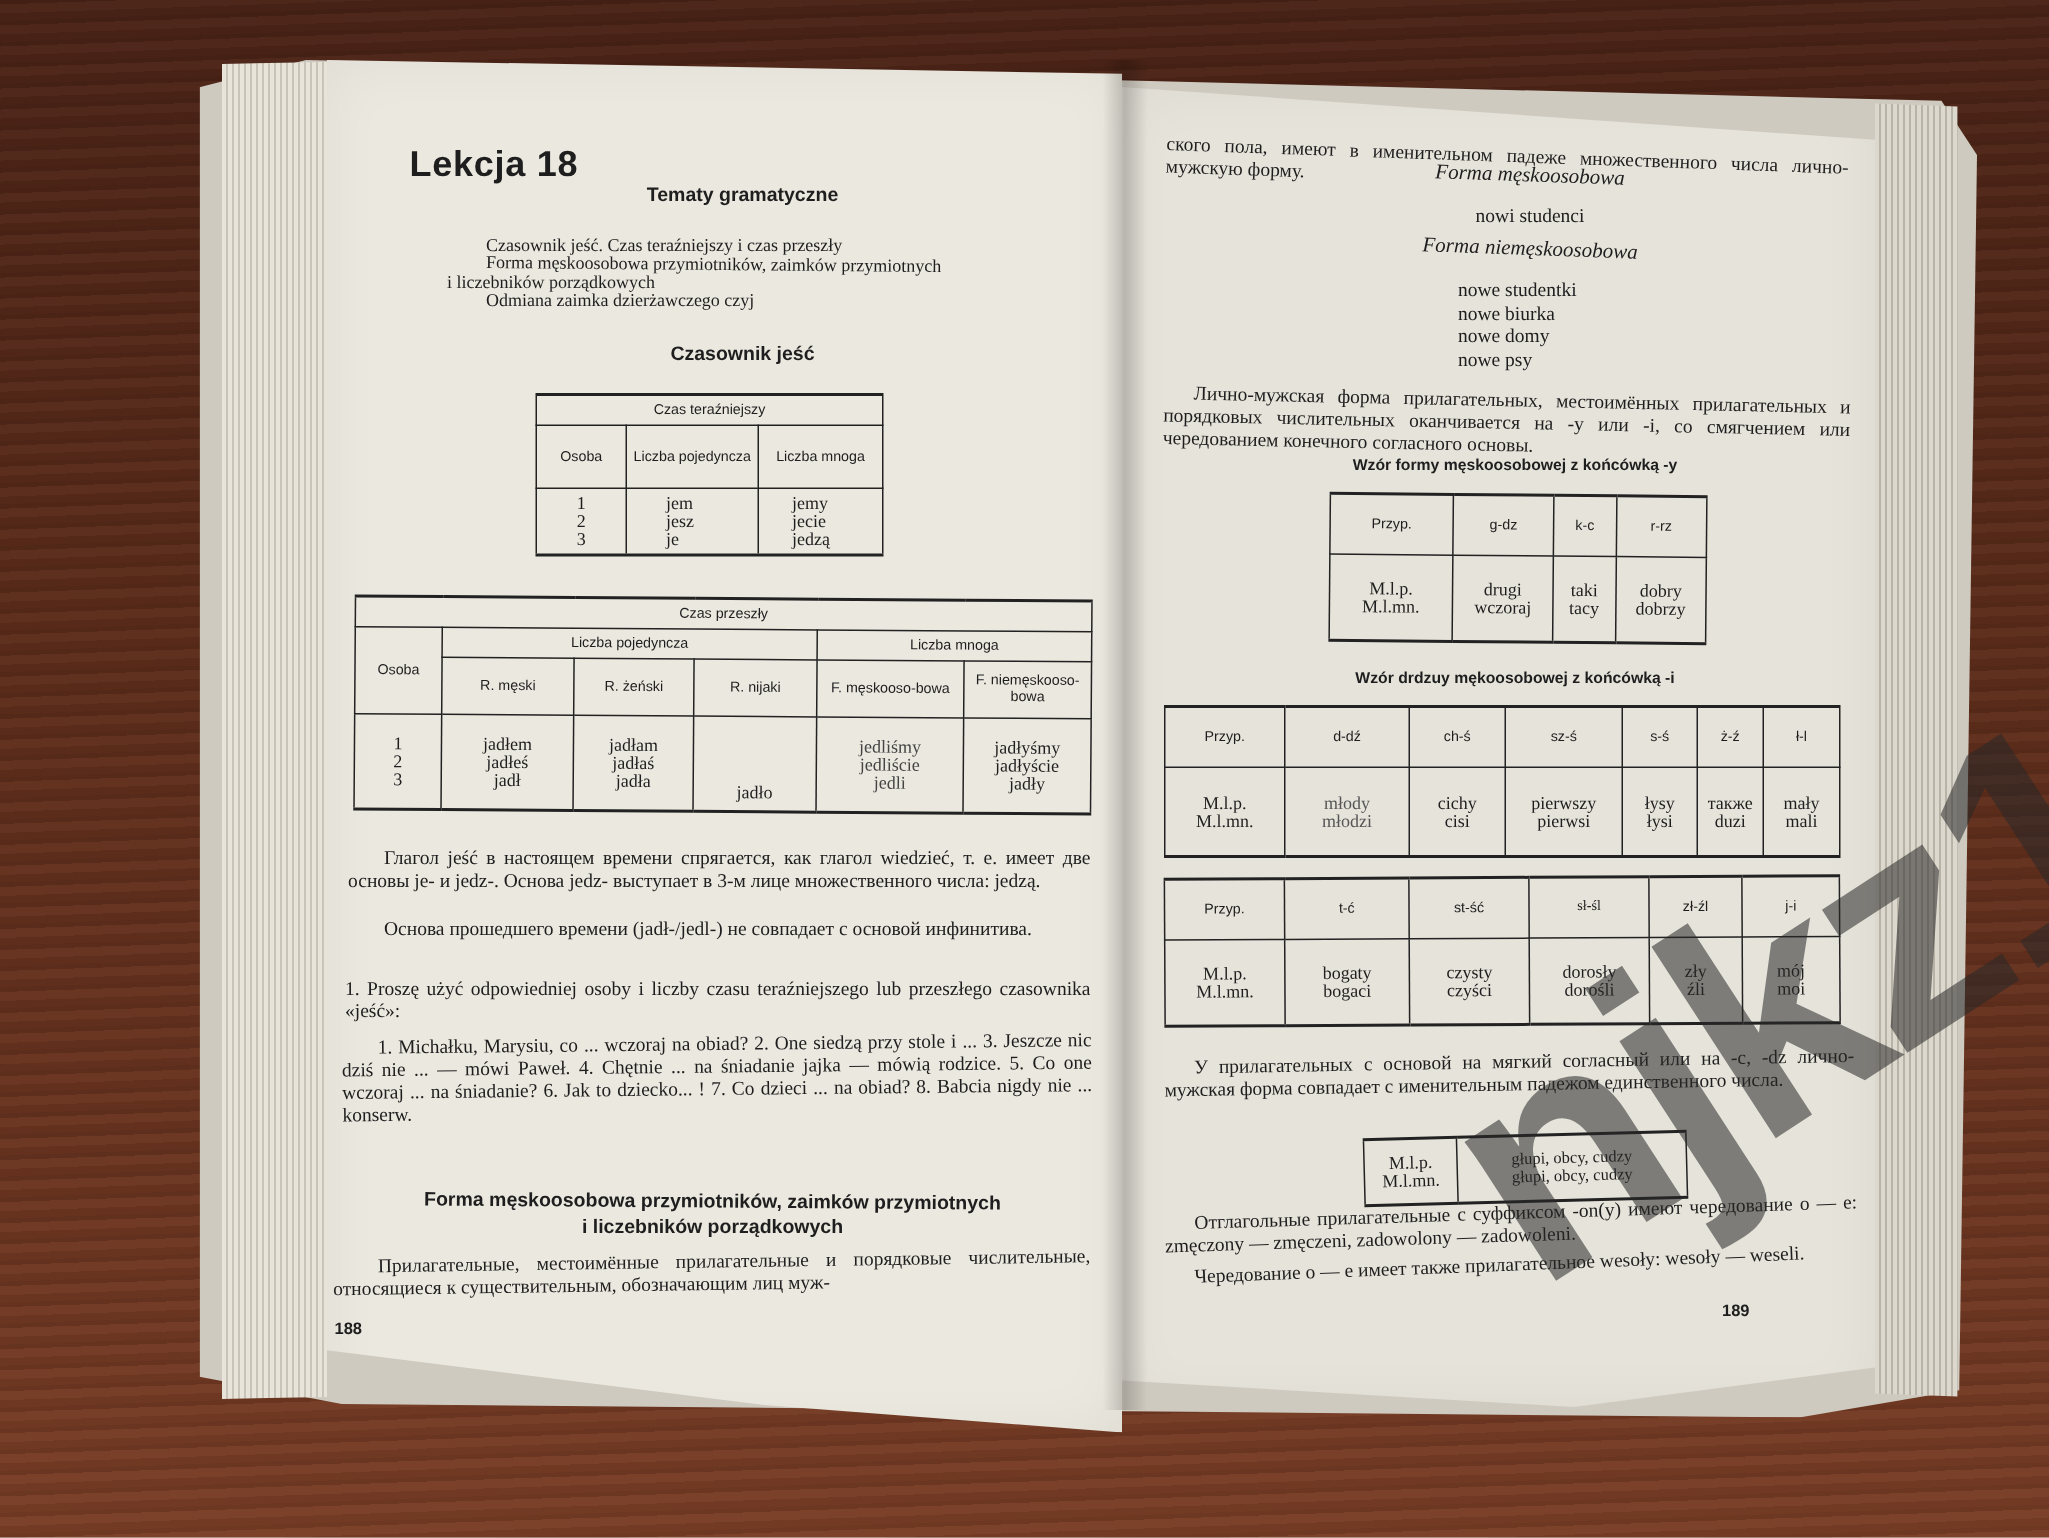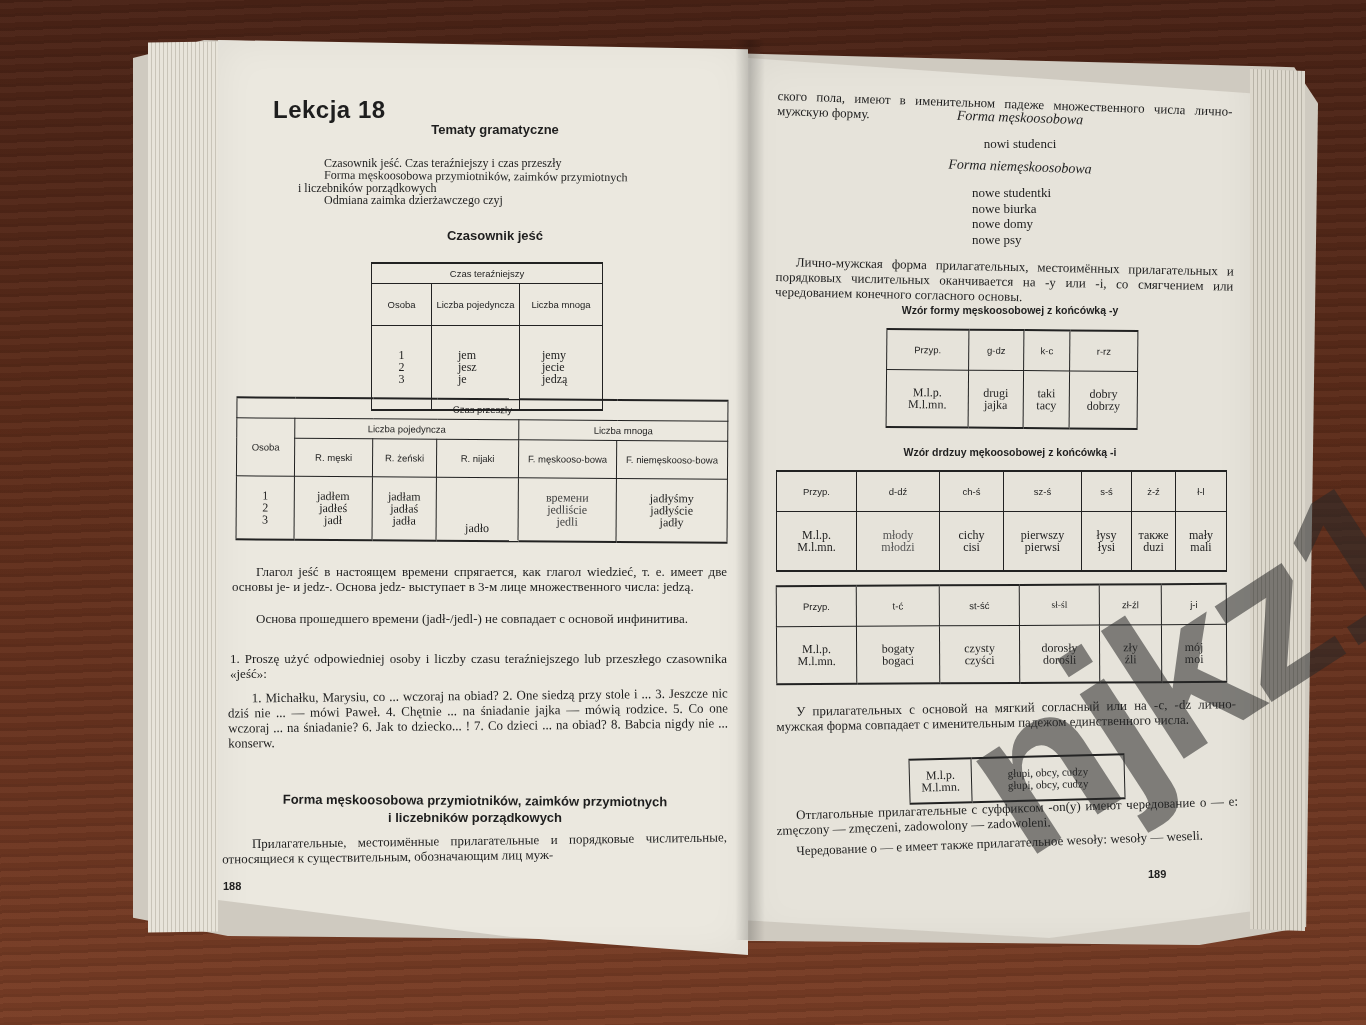--- a/index.html
+++ b/index.html
@@ -79,21 +79,21 @@
 <div class="abs h1" style="left:273px;top:96px;">Lekcja 18</div>
 <div class="abs h2" style="left:380px;top:122px;width:230px;">Tematy gramatyczne</div>
 
 <div class="abs txt-sm" style="left:324px;top:157px;">Czasownik jeść. Czas teraźniejszy i czas przeszły</div>
 <div class="abs txt-sm" style="left:324px;top:170px;transform:rotate(0.5deg);">Forma męskoosobowa przymiotników, zaimków przymiotnych</div>
 <div class="abs txt-sm" style="left:298px;top:182px;">i liczebników porządkowych</div>
 <div class="abs txt-sm" style="left:324px;top:194px;">Odmiana zaimka dzierżawczego czyj</div>
 
 <div class="abs h2" style="left:380px;top:228px;width:230px;">Czasownik jeść</div>
 
-<table class="grid" style="left:371px;top:262px;width:232px;height:149px;">
+<table class="grid" style="left:357px;top:262px;width:232px;height:109px;">
   <tbody>
       <tr style="height:20px;">
     <td colspan="3" class="hdr thick-top">Czas teraźniejszy</td>
   </tr>
   <tr style="height:42px;">
     <td class="hdr" style="width:60px;">Osoba</td>
     <td class="hdr" style="width:88px;">Liczba pojedyncza</td>
     <td class="hdr">Liczba mnoga</td>
   </tr>
   <tr>
@@ -114,38 +114,38 @@
   <tbody>
       <tr style="height:20px;">
     <td colspan="6" class="hdr thick-top">Czas przeszły</td>
   </tr>
   <tr style="height:20px;">
     <td rowspan="2" class="hdr" style="width:58px;">Osoba</td>
     <td colspan="3" class="hdr">Liczba pojedyncza</td>
     <td colspan="2" class="hdr">Liczba mnoga</td>
   </tr>
   <tr style="height:38px;">
-    <td class="hdr" style="width:78px;">R. męski</td>
-    <td class="hdr" style="width:64px;">R. żeński</td>
+    <td class="hdr" style="width:88px;">R. męski</td>
+    <td class="hdr" style="width:80px;">R. żeński</td>
     <td class="hdr" style="width:82px;">R. nijaki</td>
     <td class="hdr" style="width:98px;">F. męskooso-bowa</td>
     <td class="hdr">F. niemęskooso-bowa</td>
   </tr>
   <tr>
     <td class="cell thick-bottom" style="white-space:pre-line;">1
 2
 3</td>
     <td class="cell thick-bottom" style="white-space:pre-line;">jadłem
 jadłeś
 jadł</td>
     <td class="cell thick-bottom" style="white-space:pre-line;margin-left:38px;">jadłam
 jadłaś
 jadła</td>
     <td class="cell thick-bottom" style="vertical-align:bottom;padding-bottom:6px;">jadło</td>
-    <td class="cell thick-bottom" style="white-space:pre-line;color:#444;">времени
+    <td class="cell thick-bottom" style="white-space:pre-line;color:#444;">jedliśmy
 jedliście
 jedli</td>
     <td class="cell thick-bottom" style="white-space:pre-line;">jadłyśmy
 jadłyście
 jadły</td>
   </tr>
 </tbody>
   </table>
 
 <p class="abs txt" style="left:232px;top:564px;width:495px;text-indent:24px;text-align:justify;">Глагол jeść в настоящем времени спрягается, как глагол wiedzieć, т. е. имеет две основы je- и jedz-. Основа jedz- выступает в 3-м лице множественного числа: jedzą.</p>
@@ -177,21 +177,21 @@
       <tr style="height:40px;">
     <td class="hdr thick-top" style="width:82px;">Przyp.</td>
     <td class="hdr thick-top">g-dz</td>
     <td class="hdr thick-top">k-c</td>
     <td class="hdr thick-top">r-rz</td>
   </tr>
   <tr>
     <td class="cell thick-bottom" style="white-space:pre-line;">M.l.p.
 M.l.mn.</td>
     <td class="cell thick-bottom" style="white-space:pre-line;">drugi
-jajka</td>
+wczoraj</td>
     <td class="cell thick-bottom" style="white-space:pre-line;">taki
 tacy</td>
     <td class="cell thick-bottom" style="white-space:pre-line;">dobry
 dobrzy</td>
   </tr>
 </tbody>
   </table>
 
 <div class="abs h3" style="left:850px;top:446px;width:320px;">Wzór drdzuy mękoosobowej z końcówką -i</div>
 <table class="grid" style="left:776px;top:470px;width:451px;height:102px;">

